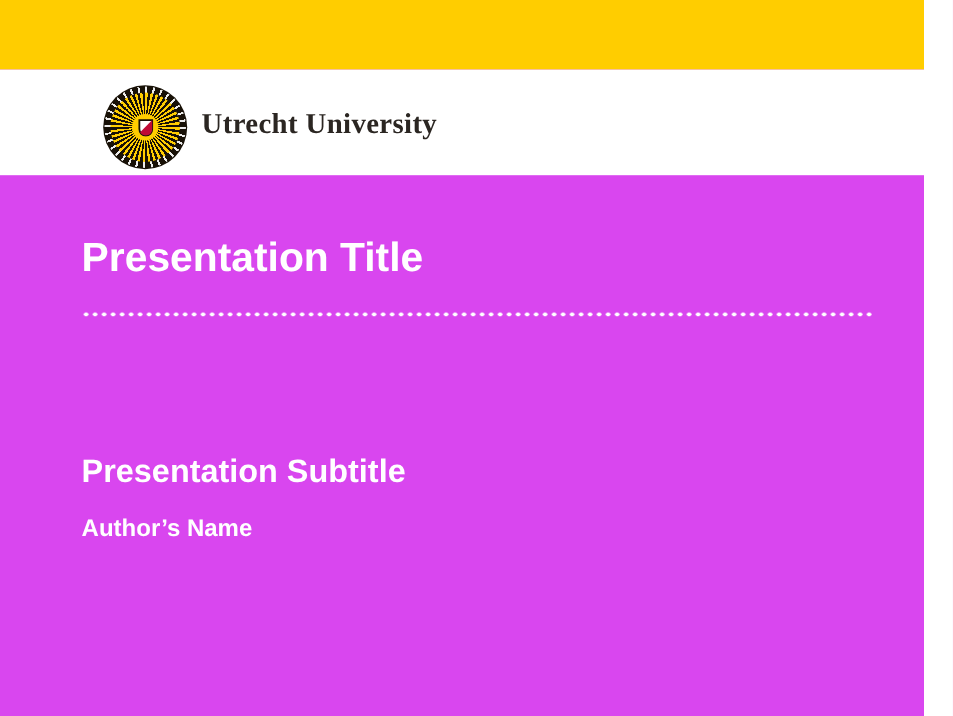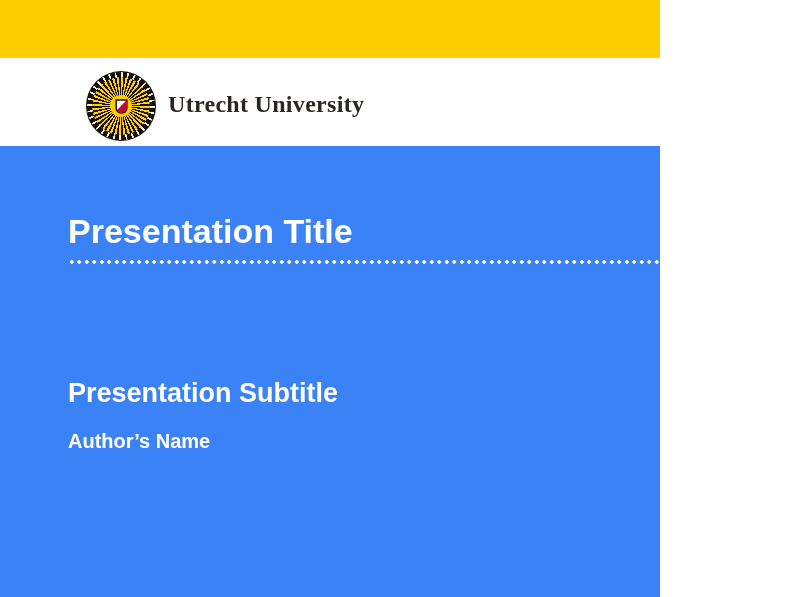--- a/index.html
+++ b/index.html
@@ -1,23 +1,23 @@
 <!DOCTYPE html>
 <html><head>
 <meta charset="utf-8">
 <style>
   * { margin: 0; padding: 0; box-sizing: border-box; }
   html, body { background: #ffffff; }
   body { font-family: "Liberation Sans", sans-serif; }
 
   .slide {
     position: relative;
-    width: 660px;
+    width: 770px;
     height: 597px;
-    background: #3b82f6;
+    background: #d946ef;
     overflow: hidden;
   }
 
   
   .band-top {
     position: absolute; left: 0; top: 0;
     width: 794px; height: 58px;
     background: #FFCD00;
   }
   .band-white {
@@ -57,21 +57,21 @@
     font-weight: 700;
     font-size: 24px;
     line-height: 26px;
     letter-spacing: 0.3px;
     color: #2b2622;
     white-space: nowrap;
   }
 
   
   .title {
-    position: absolute; left: 68px; top: 212px;
+    position: absolute; left: 68px; top: 196px;
     font-size: 34px;
     line-height: 38px;
     font-weight: 700;
     color: #ffffff;
     white-space: nowrap;
   }
   .dotted-rule {
     position: absolute; left: 68px; top: 259px;
     width: 660px; height: 6px;
     background-image: radial-gradient(circle, #ffffff 0 1.7px, rgba(255,255,255,0) 1.9px);

